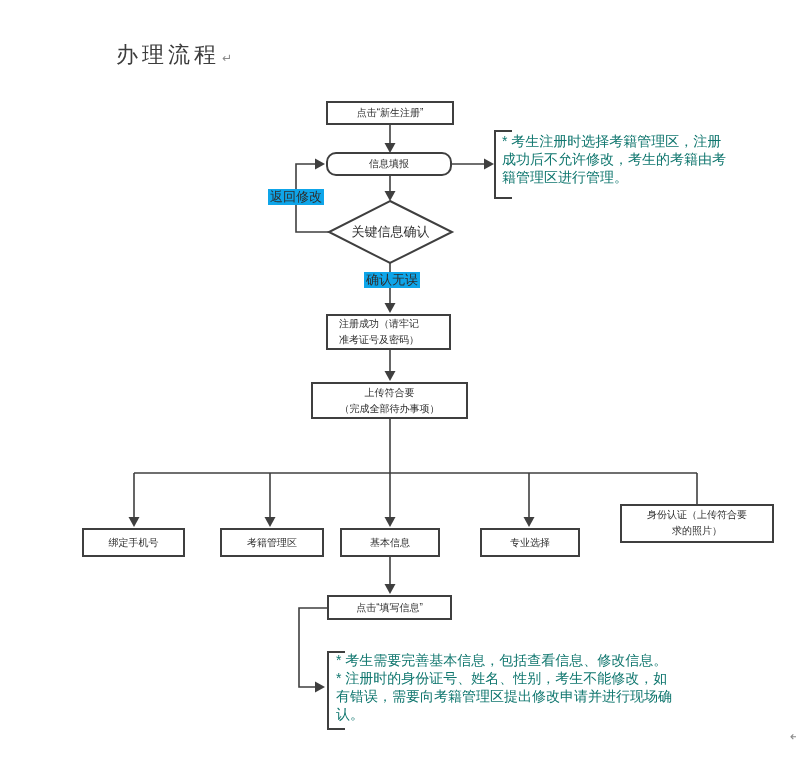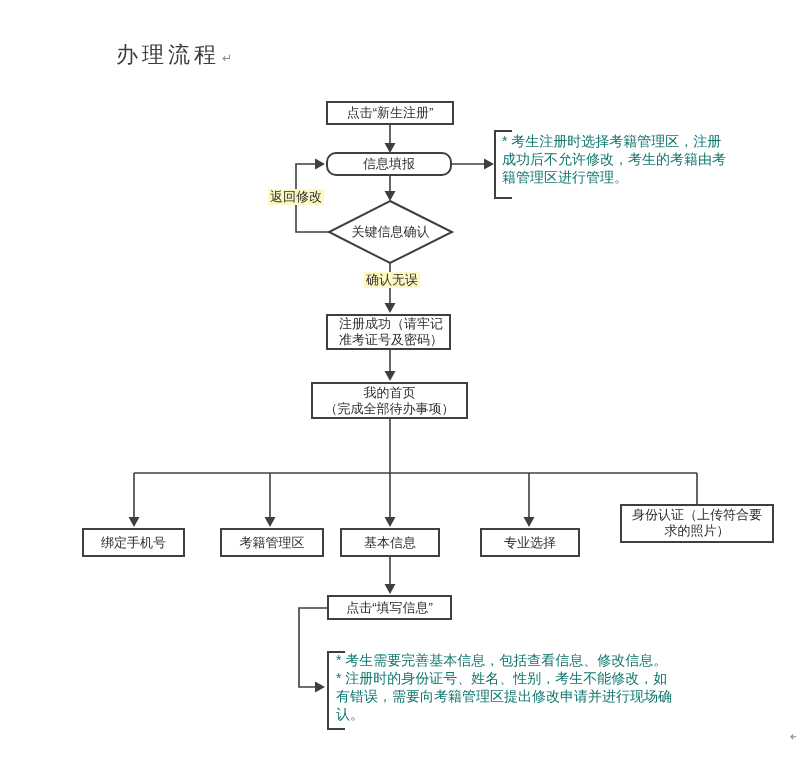--- a/index.html
+++ b/index.html
@@ -43,41 +43,41 @@
     color: #8a8a8a;
   }
   .box {
     position: absolute;
     border: 2px solid #3f3f3f;
     background: #ffffff;
     display: flex;
     align-items: center;
     justify-content: center;
     text-align: center;
-    font-size: 13px;
+    font-size: 10px;
     line-height: 16px;
     color: #2e2e2e;
     white-space: pre-line;
   }
   .box-left {
     justify-content: flex-start;
     text-align: right;
     padding-left: 11px;
   }
   .diamond-label {
     position: absolute;
     display: flex;
     align-items: center;
     justify-content: center;
     font-size: 13px;
     color: #2e2e2e;
   }
   .edge-label {
     position: absolute;
-    background: #fef9c3;
+    background: #0ea5e9;
     font-size: 13px;
     color: #2e2e2e;
     text-align: center;
     line-height: 16px;
   }
   .note {
     position: absolute;
     font-size: 14px;
     line-height: 18px;
     color: #0f766e;
@@ -145,21 +145,21 @@
 
   <div class="diamond-label" style="left:287px; top:203px; width:123px; height:58px;">关键信息确认</div>
 
   <div class="edge-label" style="left:226px; top:189px; width:56px;">返回修改</div>
 
   <div class="edge-label" style="left:322px; top:272px; width:56px;">确认无误</div>
 
   <div class="box box-left" style="left:284px; top:314px; width:125px; height:36px;">注册成功（请牢记
 准考证号及密码）</div>
 
-  <div class="box" style="left:269px; top:382px; width:157px; height:37px;">我的首页
+  <div class="box" style="left:269px; top:382px; width:157px; height:37px;">上传符合要
 （完成全部待办事项）</div>
 
   <div class="box" style="left:40px; top:528px; width:103px; height:29px;">绑定手机号</div>
 
   <div class="box" style="left:178px; top:528px; width:104px; height:29px;">考籍管理区</div>
 
   <div class="box" style="left:298px; top:528px; width:100px; height:29px;">基本信息</div>
 
   <div class="box" style="left:438px; top:528px; width:100px; height:29px;">专业选择</div>
 

